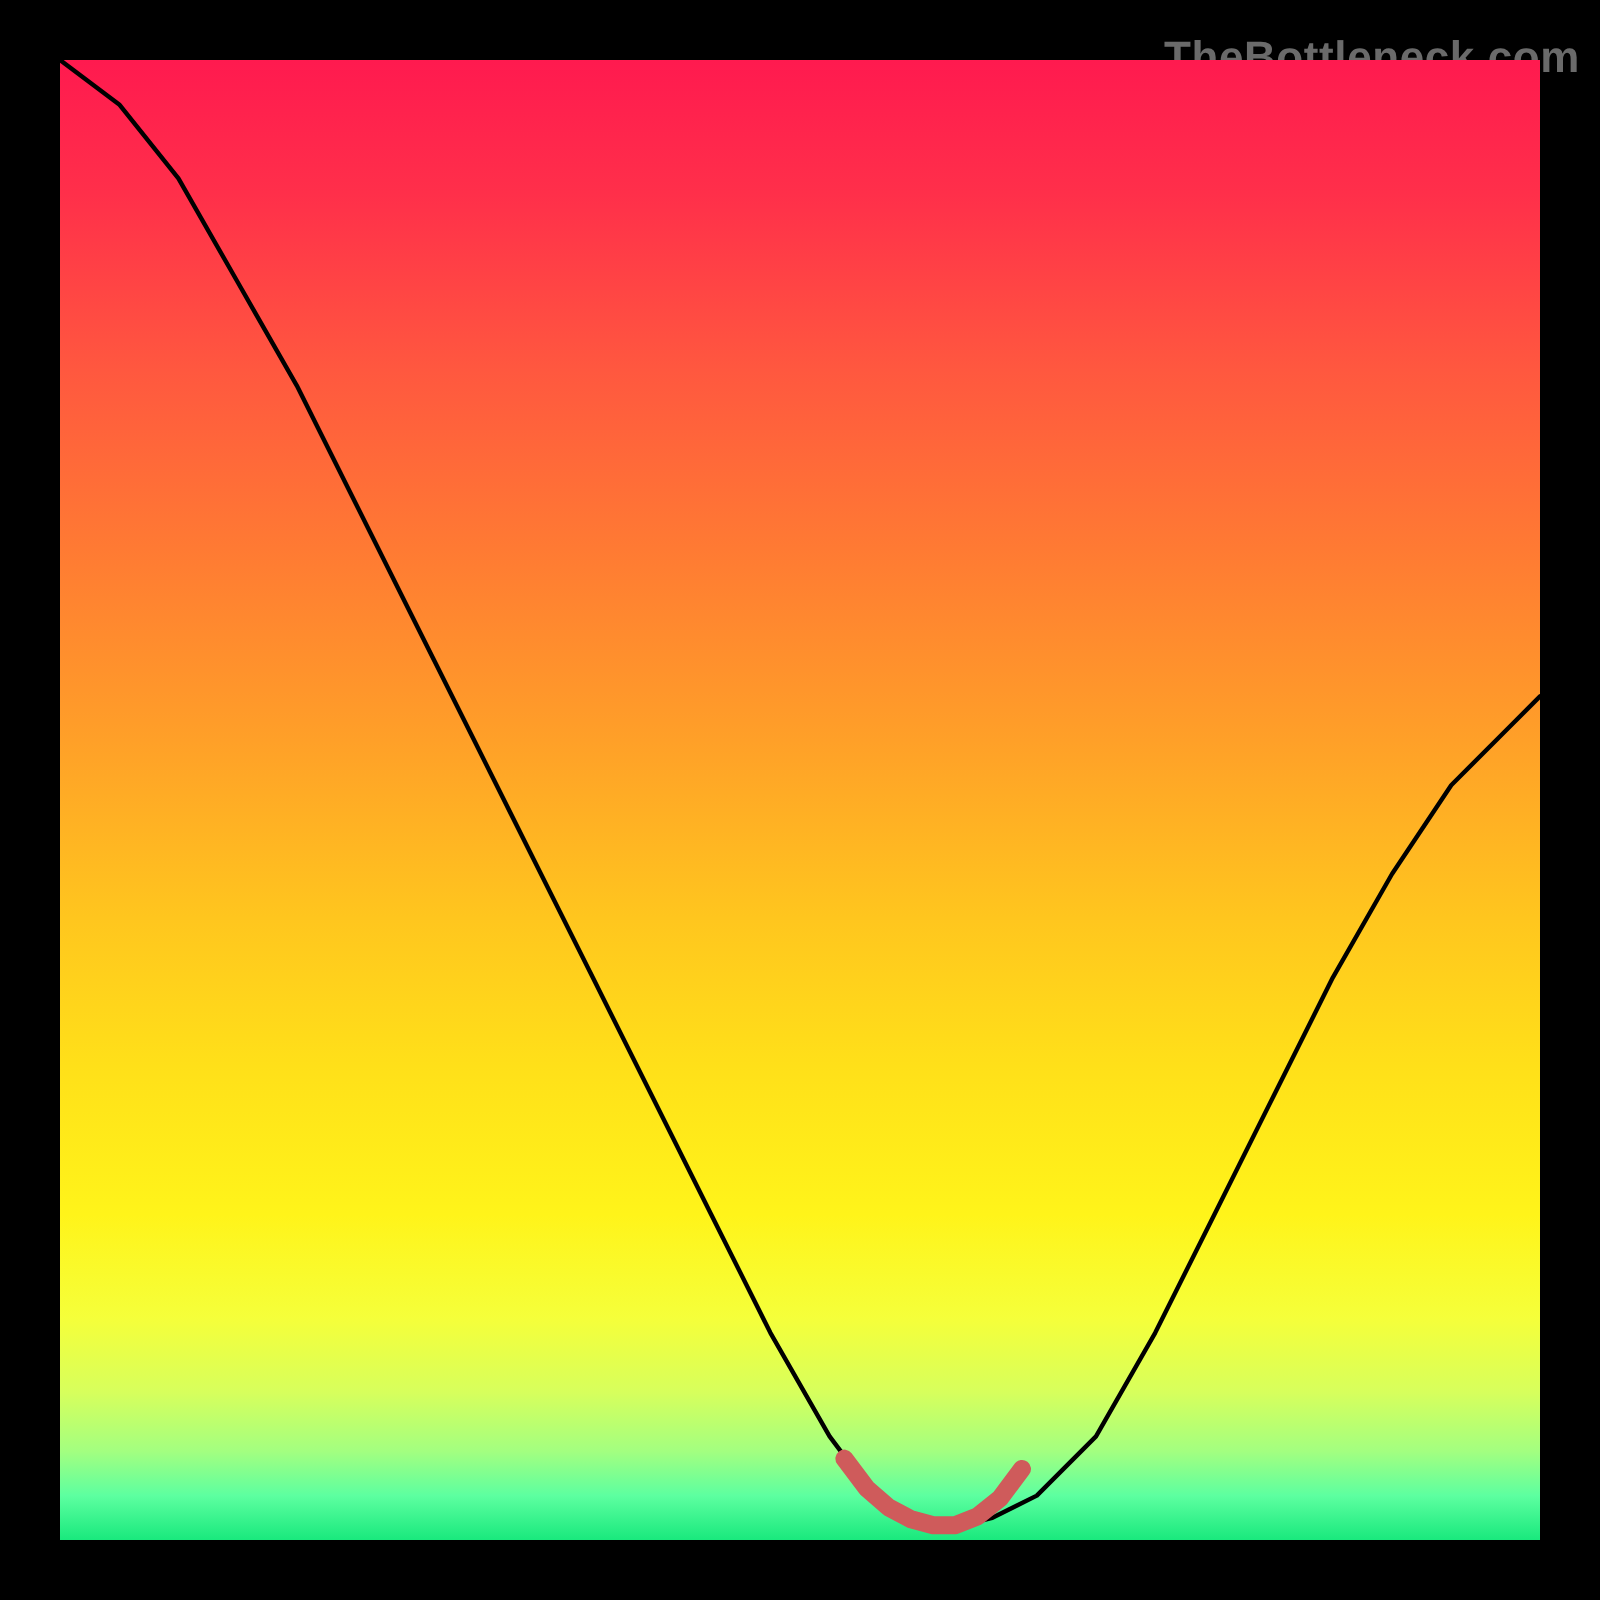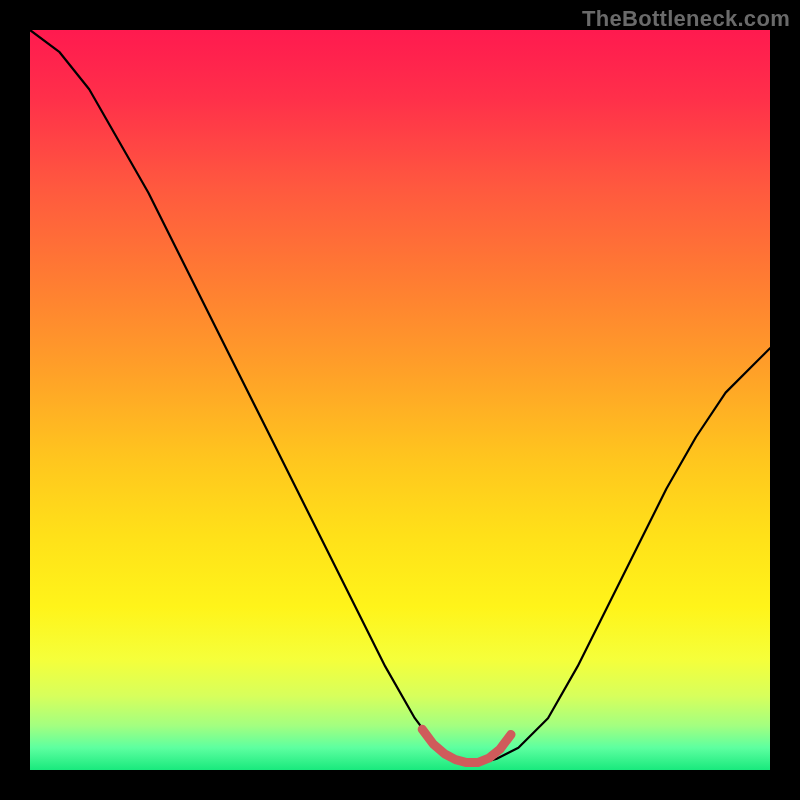--- a/index.html
+++ b/index.html
@@ -1,20 +1,20 @@
 <!DOCTYPE html>
 <html><head>
 <meta charset="utf-8">
 <style>
   * { margin: 0; padding: 0; box-sizing: border-box; }
   html, body { width: 800px; height: 800px; overflow: hidden; background: #000; }
   .stage { position: relative; width: 800px; height: 800px; background: #000; }
   .watermark {
     position: absolute;
-    top: 6px;
+    top: 16px;
     right: 10px;
     font-family: Arial, Helvetica, sans-serif;
     font-size: 22px;
     font-weight: 600;
     color: #6a6a6a;
     letter-spacing: 0.3px;
     text-align: right;
   }
   .plot {
     position: absolute;

